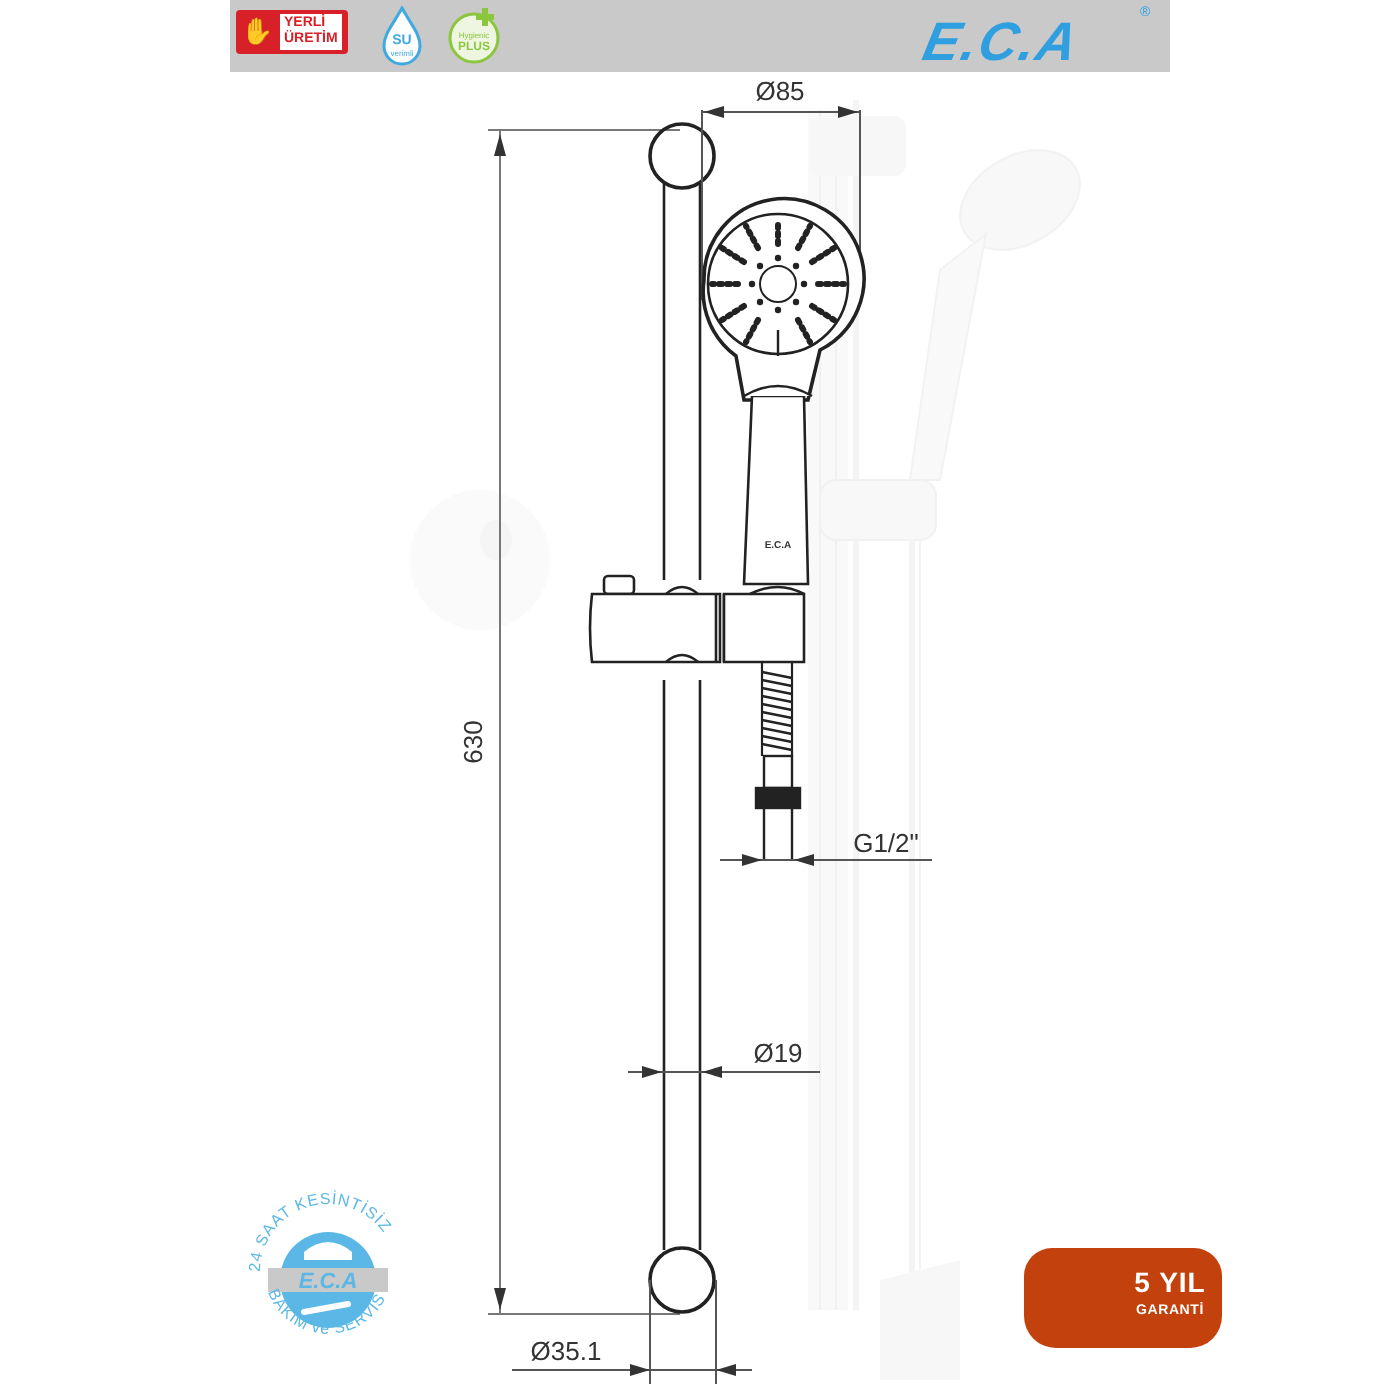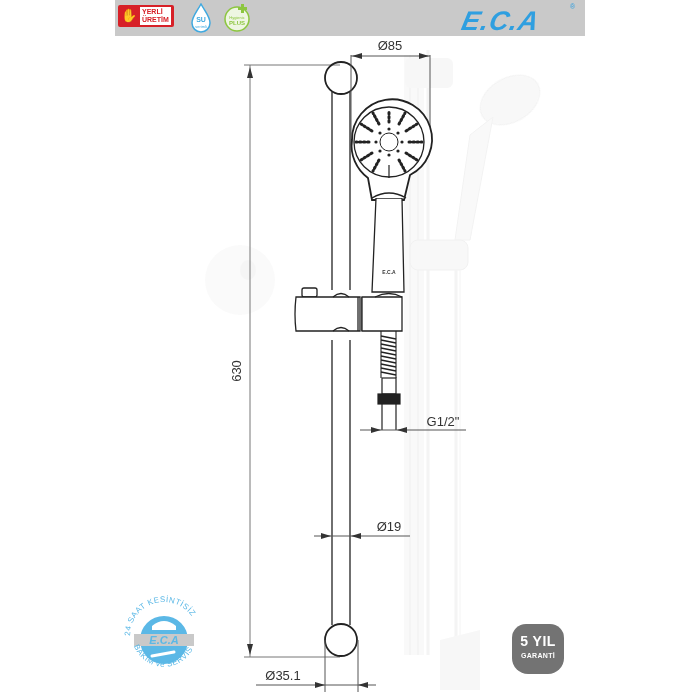--- a/index.html
+++ b/index.html
@@ -8,21 +8,21 @@
     .badge-yerli { position: absolute; left: 118px; top: 5px; width: 56px; height: 22px; background: #d72027; border-radius: 2px; display: flex; align-items: center; }
     .badge-yerli .hand { width: 18px; height: 18px; margin-left: 2px; color: #fff; font-size: 13px; line-height: 18px; text-align: center; }
     .badge-yerli .txt { color: #fff; font-weight: bold; font-size: 7px; line-height: 8px; background: #fff; color: #d72027; padding: 1px 2px; margin-left: 2px; }
     .badge-su { position: absolute; left: 190px; top: 3px; width: 22px; height: 30px; }
     .badge-hyg { position: absolute; left: 222px; top: 3px; width: 30px; height: 30px; }
     .eca-logo { position: absolute; left: 462px; top: 6px; font-family: "Liberation Sans", sans-serif; font-weight: bold; font-style: italic; font-size: 27px; color: #2f9fe0; letter-spacing: 1px; transform: skewX(-12deg); }
     .eca-reg { position: absolute; left: 570px; top: 3px; font-size: 7px; color: #2f9fe0; }
     .drawing { position: absolute; left: 0; top: 0; }
     .dim-text { font-family: "Liberation Sans", sans-serif; font-size: 13px; fill: #333; }
     .service-logo { position: absolute; left: 118px; top: 590px; width: 92px; height: 92px; }
-    .warranty { position: absolute; left: 512px; top: 624px; width: 52px; height: 50px; background: #737373; border-radius: 14px 14px 16px 16px; color: #fff; text-align: center; }
+    .warranty { position: absolute; left: 512px; top: 624px; width: 52px; height: 50px; background: #c2410c; border-radius: 14px 14px 16px 16px; color: #fff; text-align: center; padding-left: 47px; }
     .warranty .yil { font-weight: bold; font-size: 14px; margin-top: 9px; line-height: 16px; letter-spacing: 0.5px; }
     .warranty .gar { font-weight: bold; font-size: 7px; margin-top: 3px; letter-spacing: 0.3px; }
   </style>
 </head>
 <body>
 
 <div class="header-bar"></div>
 
 <div class="badge-yerli">
   <span class="hand">✋</span>

